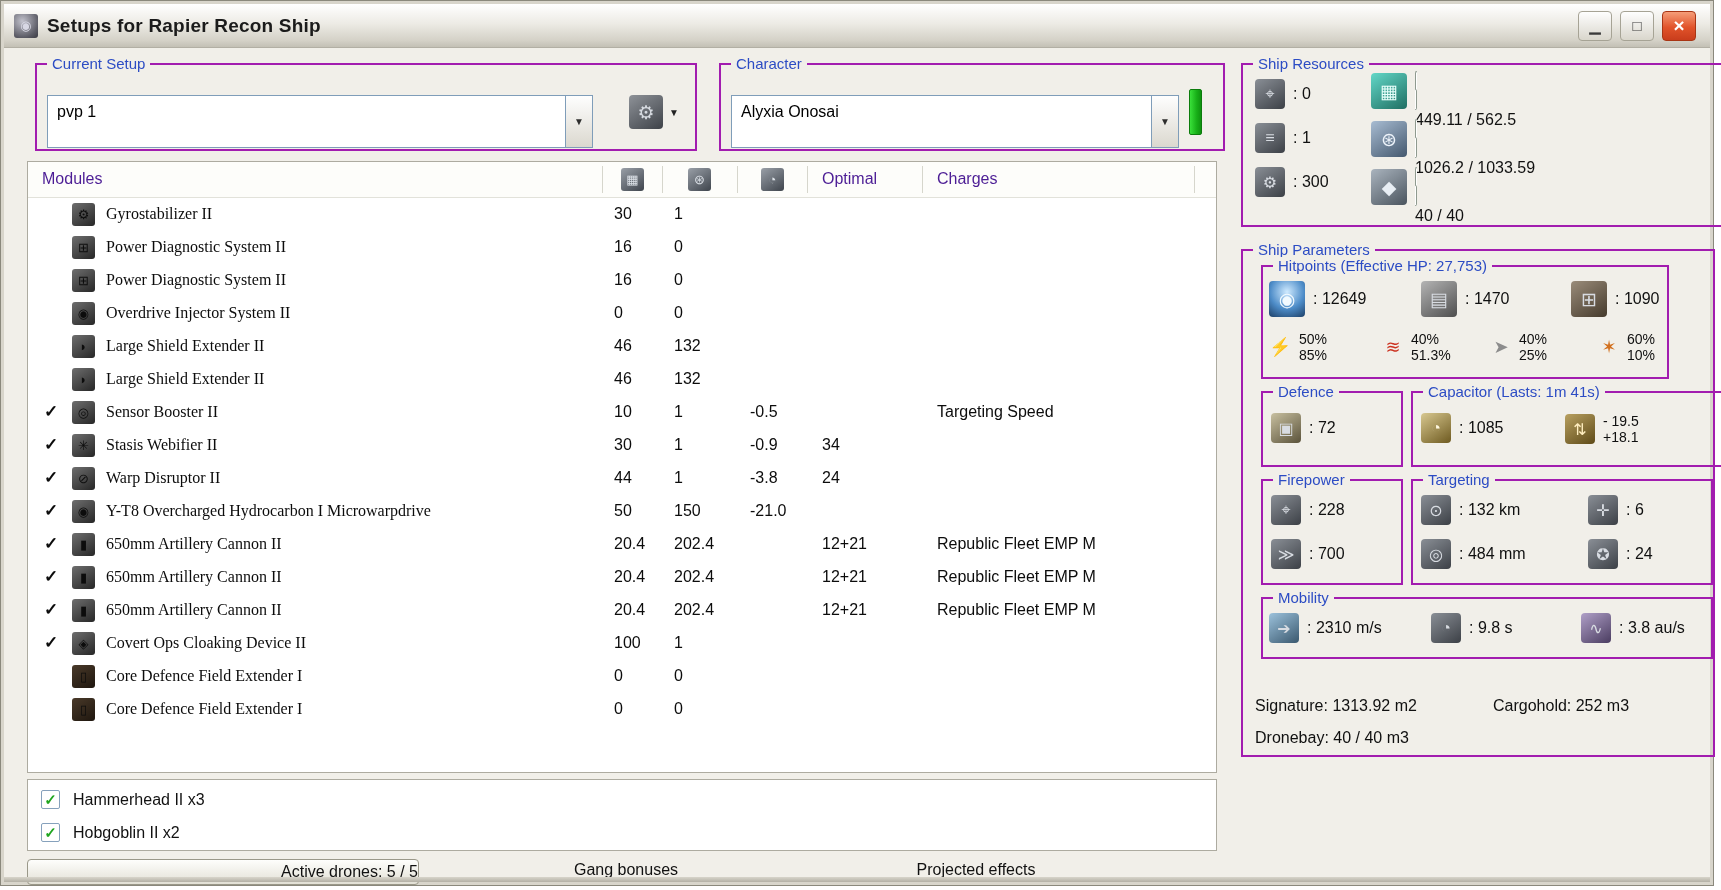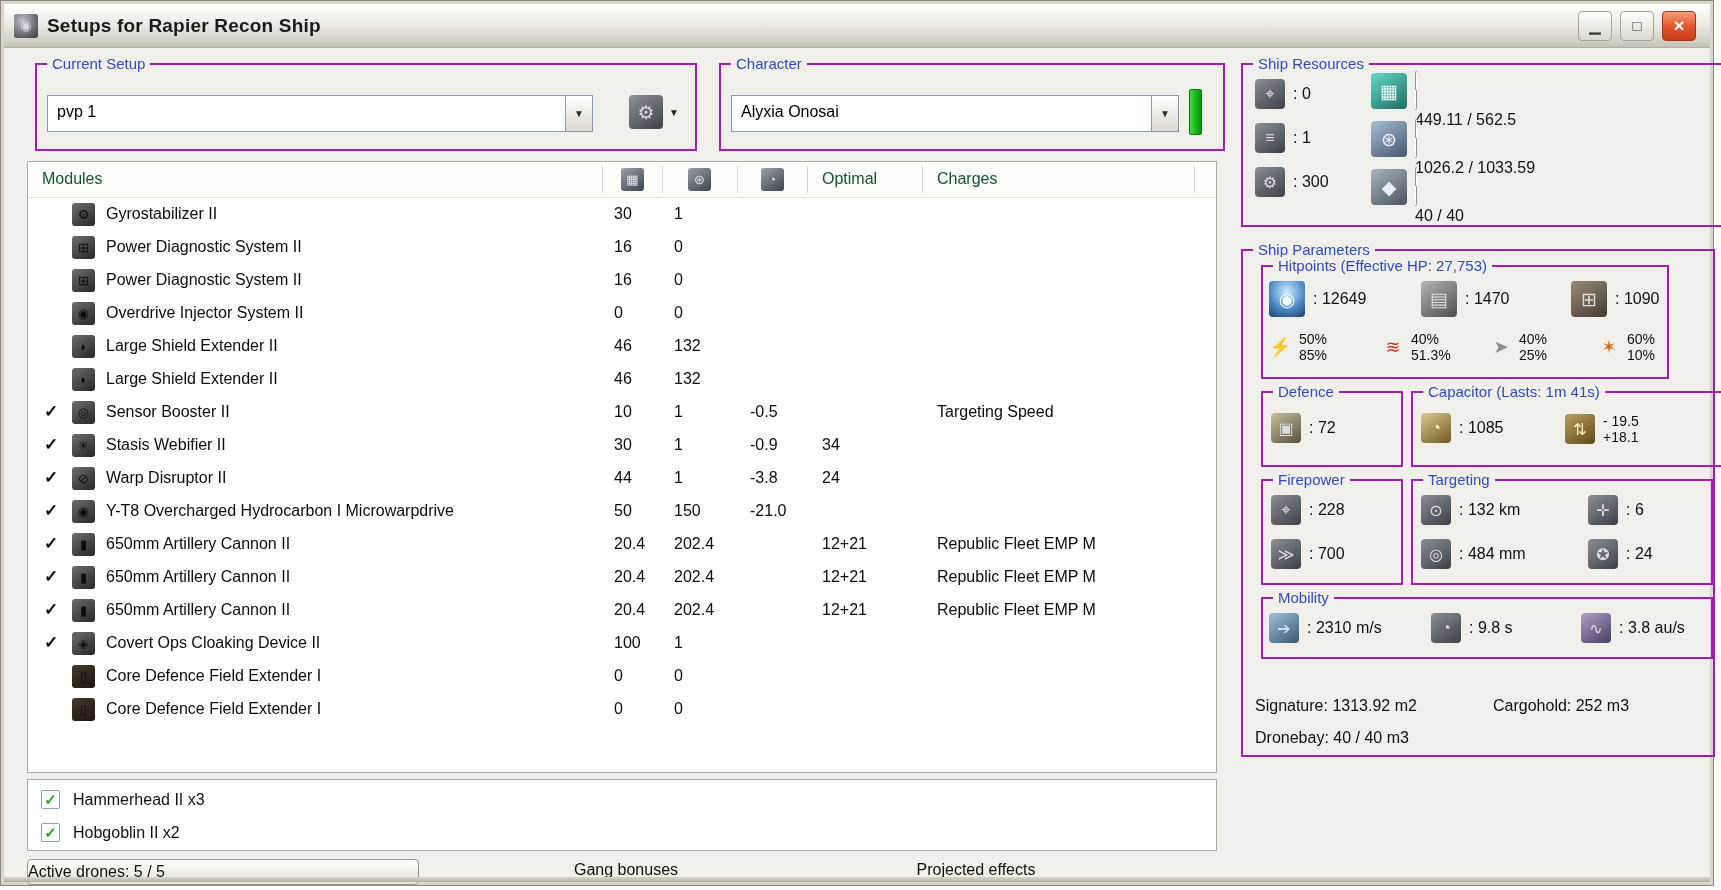--- a/index.html
+++ b/index.html
@@ -30,21 +30,21 @@
   .wbtn { width:34px; height:30px; border-radius:4px; display:flex; align-items:center;
     justify-content:center; font-size:15px; }
   .wbtn.minb,.wbtn.maxb { background:linear-gradient(#fefefe,#d9d6cc); border:1px solid #a6a395; color:#3a3a3a; }
   .wbtn.closeb { background:linear-gradient(#f59d78,#e1532a 55%,#c93d1c); border:1px solid #a83514;
     color:#fff; font-weight:bold; font-size:19px; }
   
   .group { position:absolute; border:2px solid #a21caf; border-radius:0;margin-left:8px; }
   .glabel { position:absolute; top:-10px; left:10px; background:#f1efe9; padding:0 5px;
     color:#2c4cc4; font-size:15px; white-space:nowrap; }
   
-  .combo { position:absolute; background:#fff; border:1px solid #7f9db9; display:flex; height:37px; }
+  .combo { position:absolute; background:#fff; border:1px solid #7f9db9; display:flex; height:53px; }
   .cval { flex:1; padding:7px 0 0 9px; font-size:16px; color:#000; }
   .cbtn { width:27px; border-left:1px solid #7f9db9; background:linear-gradient(#fefefe,#dbd8cf);
     display:flex; align-items:center; justify-content:center; font-size:10px; color:#2e2e2e; }
   .toolbtn { position:absolute; display:flex; align-items:center; gap:6px; padding:2px 6px; border-radius:3px; }
   .toolbtn .ticon { width:34px; height:34px; border-radius:4px;
     background:linear-gradient(145deg,#8e9298,#3e4248); color:#d6dae0;
     display:flex; align-items:center; justify-content:center; font-size:19px; }
   .toolbtn .tarrow { font-size:10px; color:#222; }
   .greenbar { position:absolute; width:13px; border:1px solid #0c7c0c; border-radius:2px;
     background:linear-gradient(90deg,#39e039,#18b018 60%,#0f930f); }
@@ -77,33 +77,33 @@
   [data-icon="em-resist-icon"]{ color:#3a6cd4; }
   [data-icon="thermal-resist-icon"]{ color:#cc3220; }
   [data-icon="kinetic-resist-icon"]{ color:#8c8c8c; }
   [data-icon="explosive-resist-icon"]{ color:#d2701e; }
   .rvals span { display:block; font-size:14px; line-height:16px; color:#101010; }
   .capvals span { display:block; font-size:14px; line-height:16px; }
   
   .modtable { position:absolute; left:26px; top:160px; width:1190px; height:612px;
     background:#fff; border:1px solid #adaba0; }
   .mthead { position:relative; height:36px; border-bottom:1px solid #e2e2da; background:#fdfdfa; }
-  .htext { position:absolute; top:8px; font-size:16px; color:#14532d; }
+  .htext { position:absolute; top:8px; font-size:16px; color:#4c1d95; }
   .vline { position:absolute; top:4px; bottom:4px; width:1px; background:#d6d6cc; }
   .hicon { position:absolute; top:6px; width:23px; height:23px; border-radius:3px;
     background:linear-gradient(145deg,#9aa0a8,#3e444c); color:#dde2e8;
     display:flex; align-items:center; justify-content:center; font-size:13px; }
   .mtbody { position:relative; }
   .mtrow { position:relative; height:33px; }
   .mtrow > span { position:absolute; top:7px; font-size:16px; white-space:nowrap; color:#0c0c0c; }
   .c-check { left:16px; color:#2fae2f; font-weight:bold; font-size:17px !important; top:5px !important; }
   .c-icon { left:44px; top:5px !important; width:23px; height:23px; border-radius:3px;
     background:linear-gradient(145deg,#6e6e6e,#262626); color:#c9a45c;
     display:flex; align-items:center; justify-content:center; font-size:13px !important; }
-  .c-name { left:78px; }
+  .c-name { left:78px;font-family:Liberation Serif, serif; }
   .c-cpu { left:586px; }
   .c-pg { left:646px; }
   .c-cap { left:722px;text-align:center; }
   .c-opt { left:794px; }
   .c-chg { left:909px; }
   [data-name="shield-extender-icon"],[data-name="stasis-webifier-icon"],
   [data-name="microwarpdrive-icon"]{ color:#7cc4e8; }
   [data-name="warp-disruptor-icon"]{ color:#9595ae; }
   [data-name="cloak-icon"]{ color:#b49ad2; }
   [data-name="artillery-icon"]{ color:#c4c4c4; }
@@ -113,21 +113,21 @@
   .dronebox { position:absolute; left:26px; top:778px; width:1190px; height:72px;
     background:#fff; border:1px solid #adaba0; padding-top:3px; }
   .drone-item { height:33px; display:flex; align-items:center; gap:13px; padding-left:13px; }
   .dcheck { width:19px; height:19px; border:1px solid #86a1bc; border-radius:2px; background:#fff;
     color:#1fa51f; font-size:15px; font-weight:bold; display:flex; align-items:center;
     justify-content:center; flex:none; }
   .dlabel { font-size:16px; }
   
   .footer-btn { position:absolute; left:26px; top:858px; width:392px; height:26px;
     border:1px solid #9a9889; border-radius:4px; background:linear-gradient(#fefefc,#e2e0d5);
-    text-align:left; line-height:24px; font-size:16px; color:#111;text-decoration:underline; }
+    text-align:right; line-height:24px; font-size:16px; color:#111;text-decoration:underline; }
   .footer-label { position:absolute; top:860px; font-size:16px; text-align:center; color:#111; }
   
   .ptext { position:absolute; font-size:16px; color:#101010; white-space:nowrap; }
 </style>
 </head>
 <body>
 
 <div class="window" data-name="eft-window">
 
   <div class="titlebar" data-name="title-bar">

